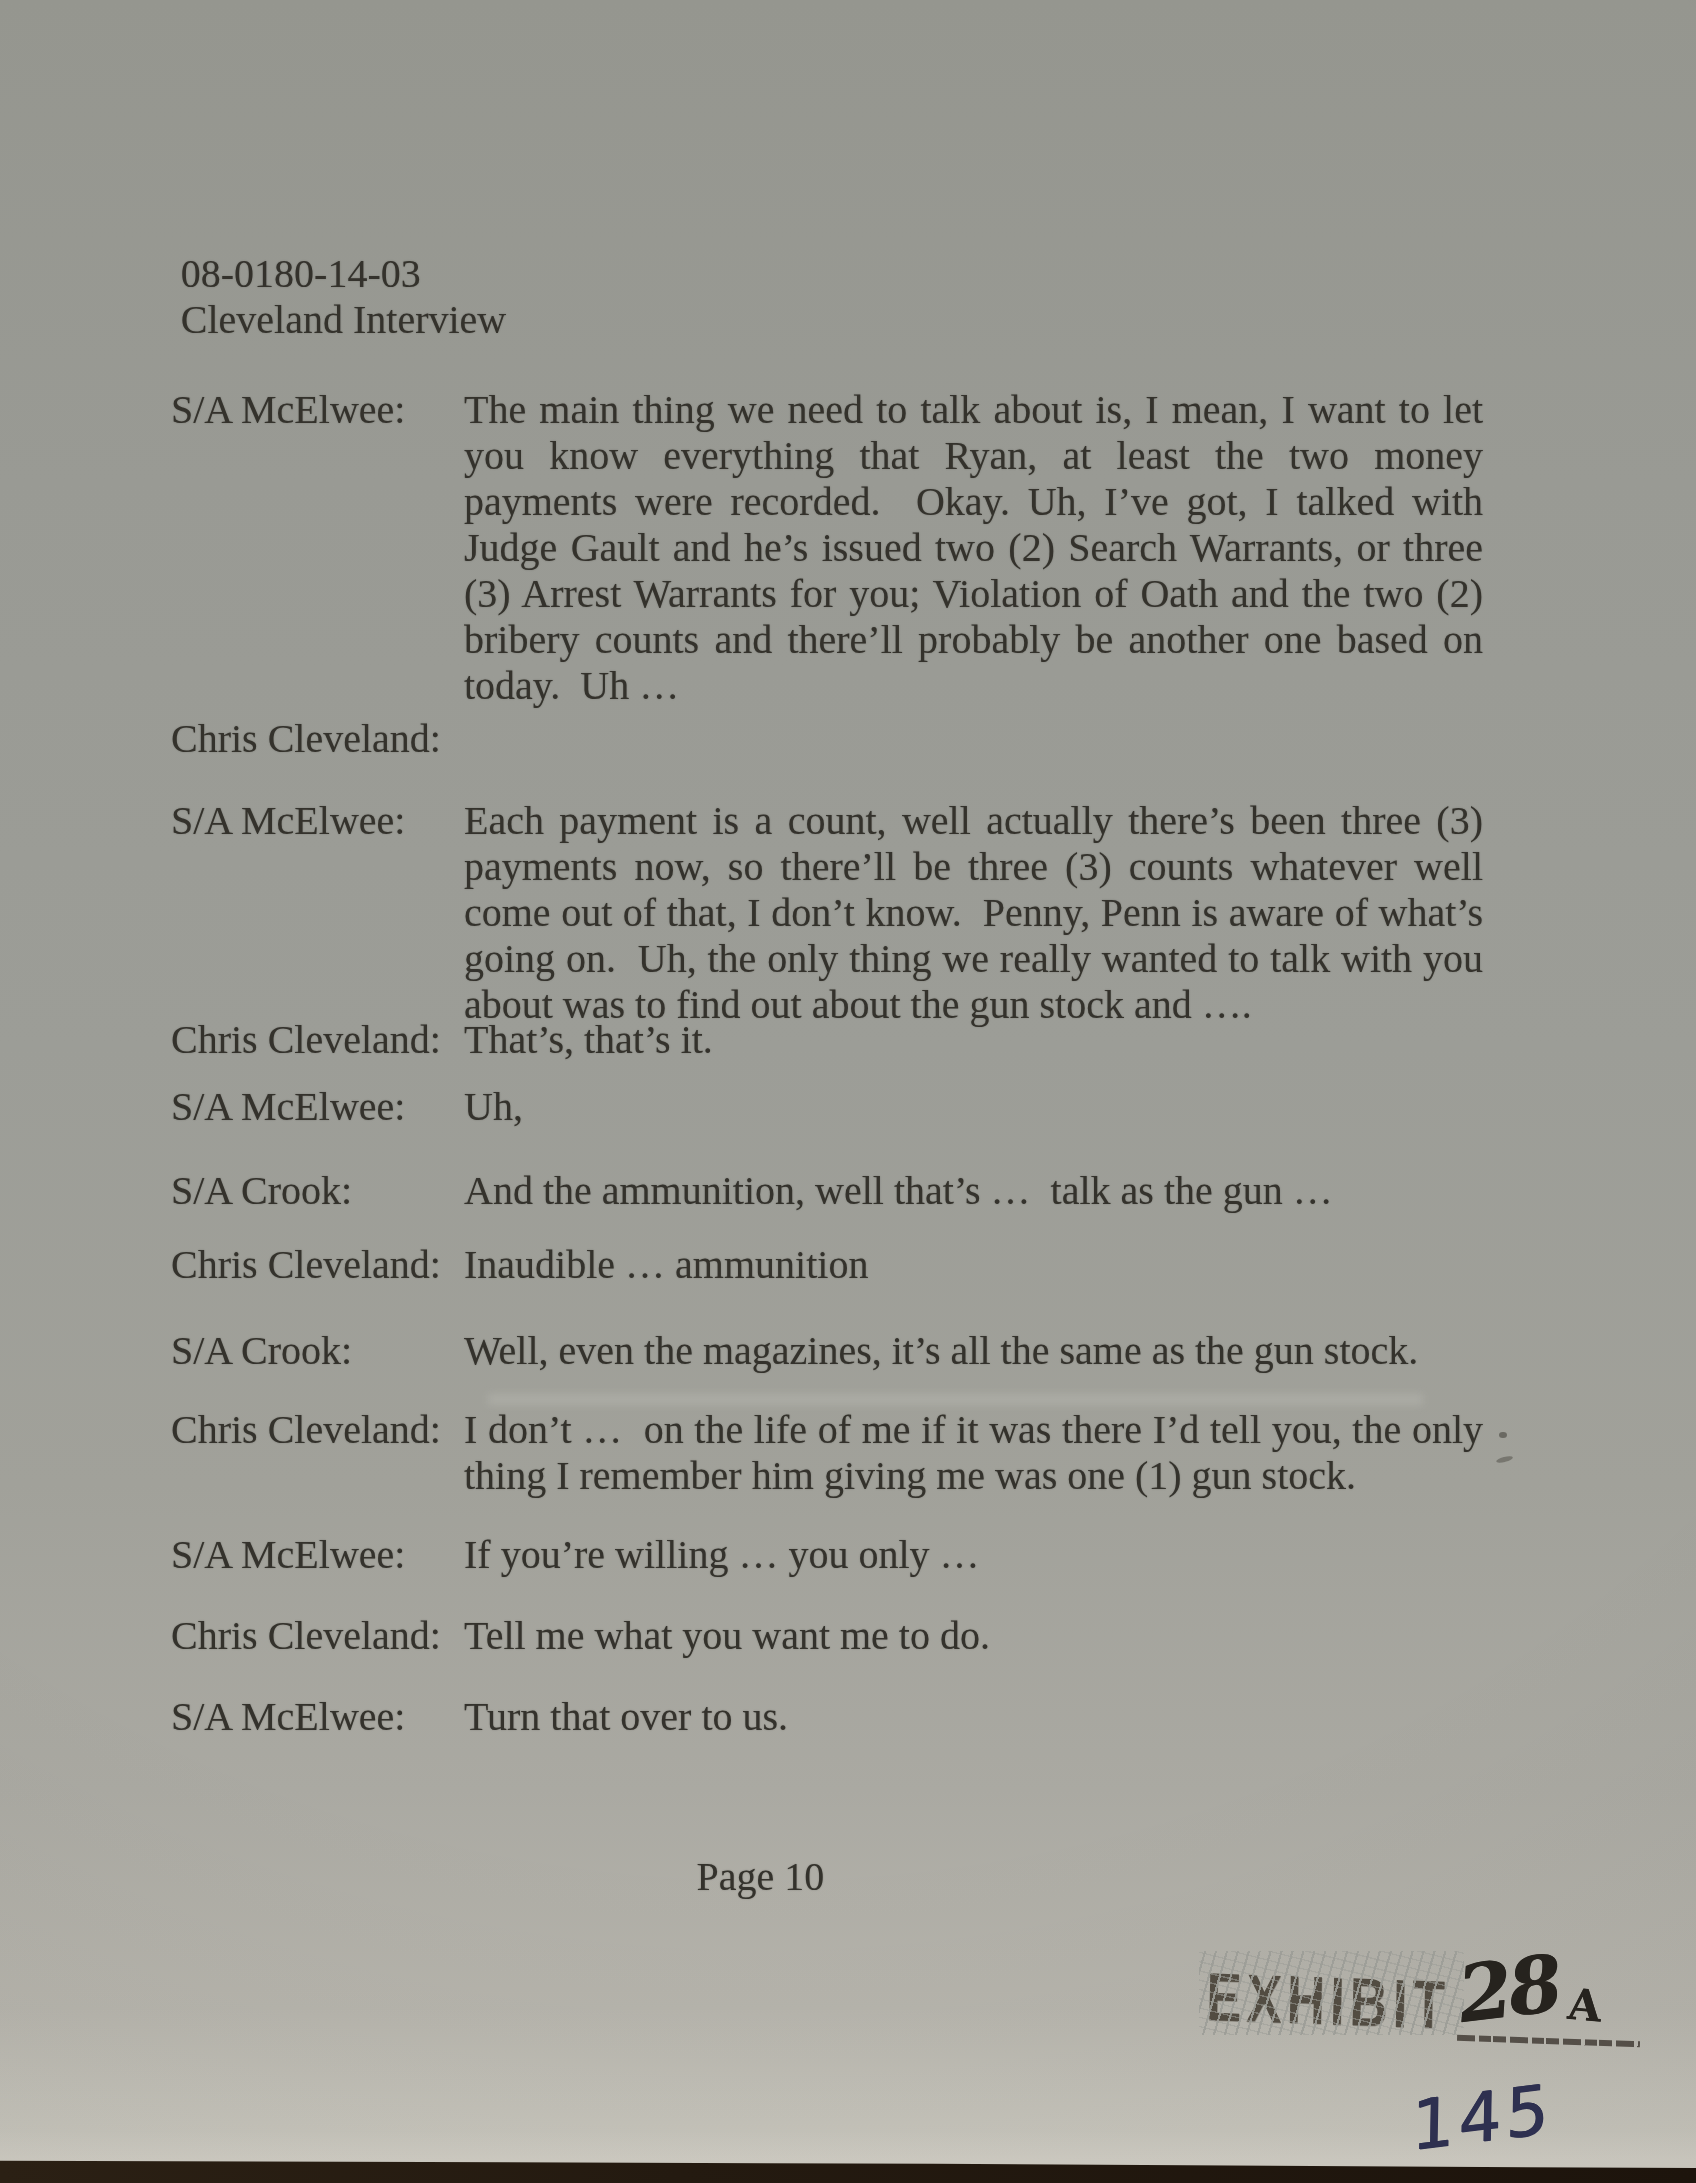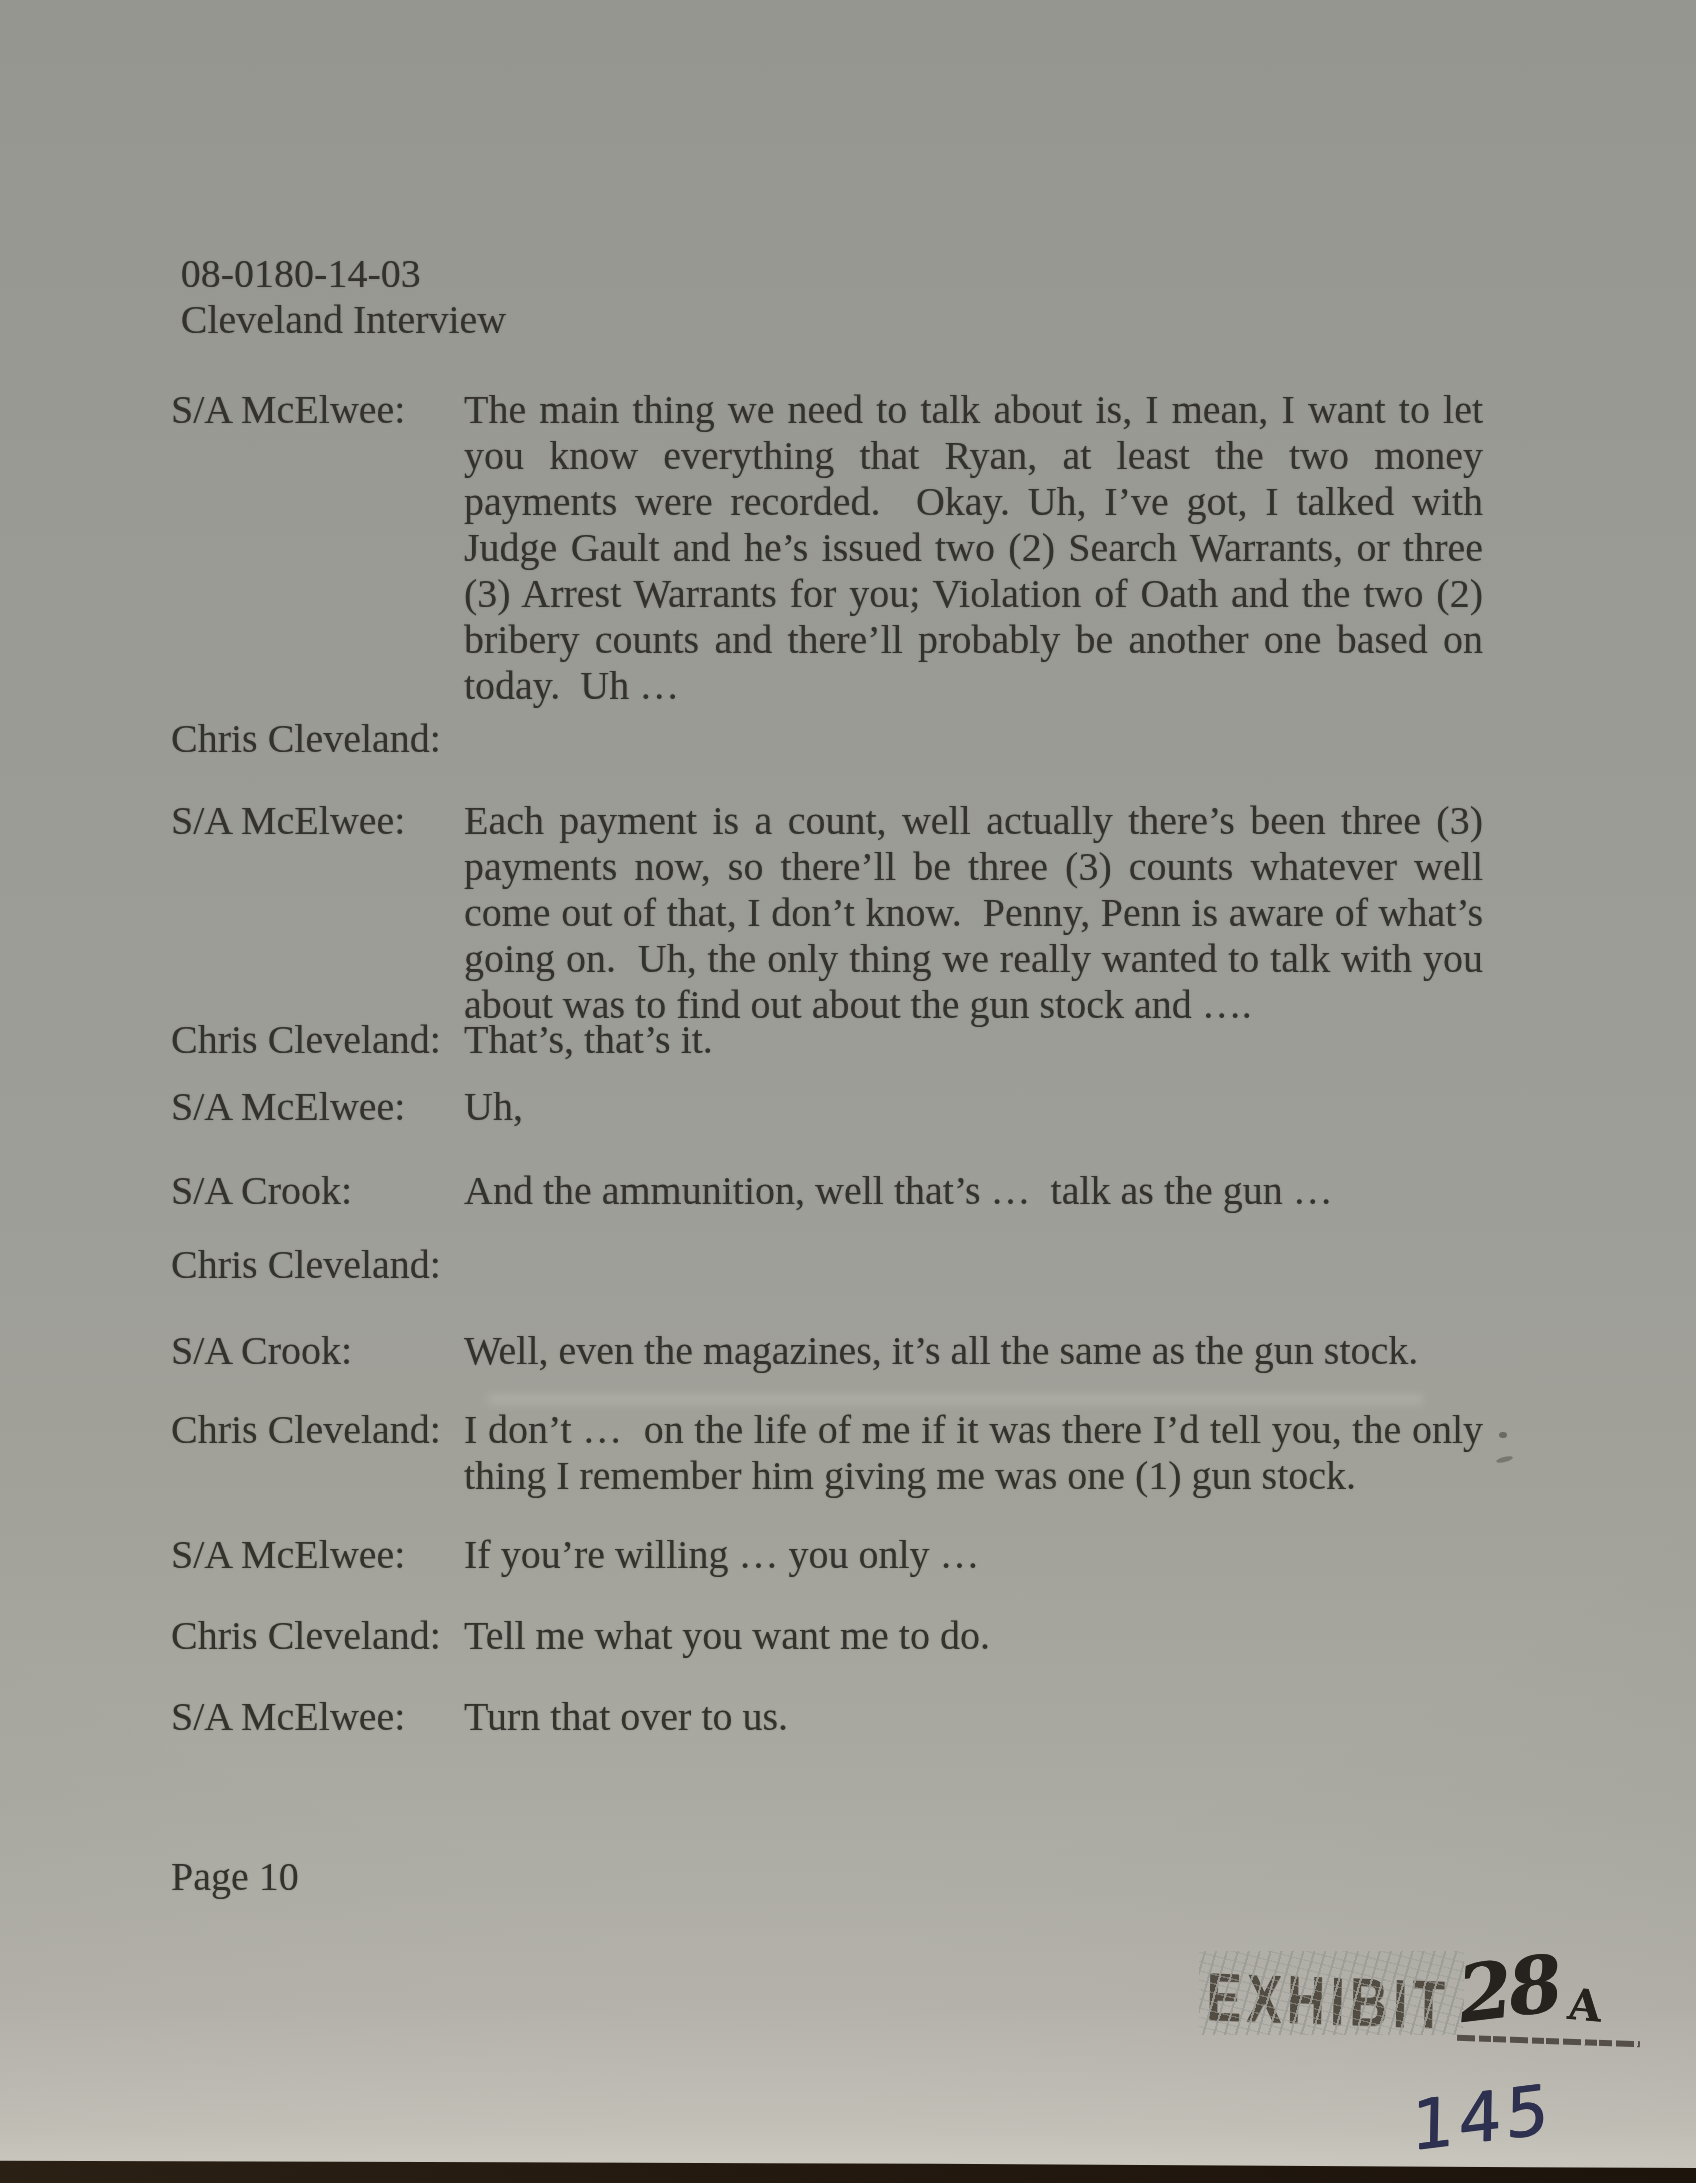--- a/index.html
+++ b/index.html
@@ -39,21 +39,21 @@
   .r3 { margin-bottom:21px; }
   .r4 { margin-bottom:38px; }
   .r5 { margin-bottom:28px; }
   .r6 { margin-bottom:40px; }
   .r7 { margin-bottom:33px; }
   .r8 { margin-bottom:33px; }
   .r9 { margin-bottom:35px; }
   .r10 { margin-bottom:35px; }
   .r11 { margin-bottom:114px; }
 
-  .pagenum { width:1179px; text-align:left; }
+  .pagenum { width:1179px; text-align:center; }
 
   
   .stamp { position:absolute; left:1186px; top:1940px; width:502px; height:167px; }
   .stamp-word {
     position:absolute; left:21px; top:16.7px;
     font-family:"Liberation Sans","DejaVu Sans",sans-serif;
     font-weight:700; font-size:68px; letter-spacing:6.3px; color:#4b453b;
     transform:scaleX(0.78) rotate(1.6deg); transform-origin:left top;
     opacity:0.93; text-shadow:0.7px 0.7px 0 rgba(75,69,59,0.35);
   }
@@ -139,20 +139,21 @@
       <div class="t">Uh,</div>
     </div>
 
     <div class="row r5">
       <div class="sp">S/A Crook:</div>
       <div class="t">And the ammunition, well that’s …  talk as the gun …</div>
     </div>
 
     <div class="row r6">
       <div class="sp">Chris Cleveland:</div>
+      <div class="t">Inaudible … ammunition</div>
     </div>
 
     <div class="row r7">
       <div class="sp">S/A Crook:</div>
       <div class="t">Well, even the magazines, it’s all the same as the gun stock.</div>
     </div>
 
     <div class="row just r8">
       <div class="sp">Chris Cleveland:</div>
       <div class="t">I don’t …  on the life of me if it was there I’d tell you, the only thing I remember him giving me was one (1) gun stock.</div>

